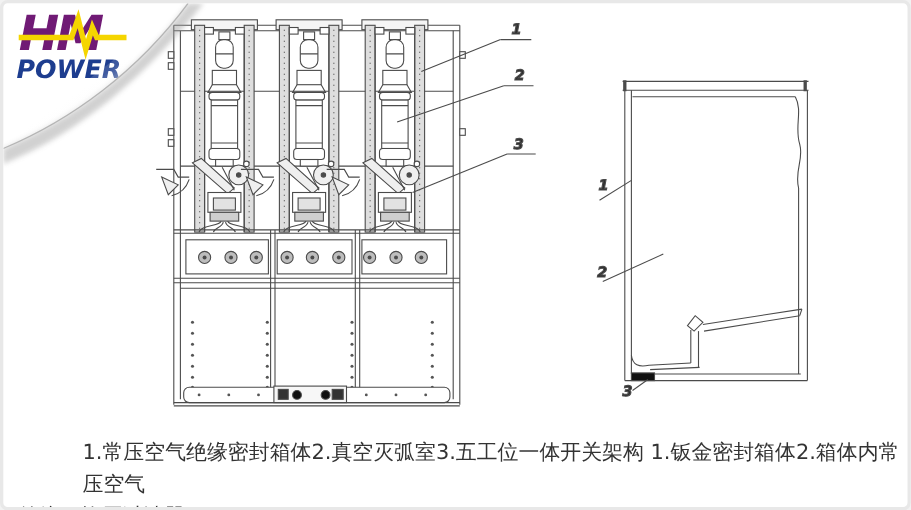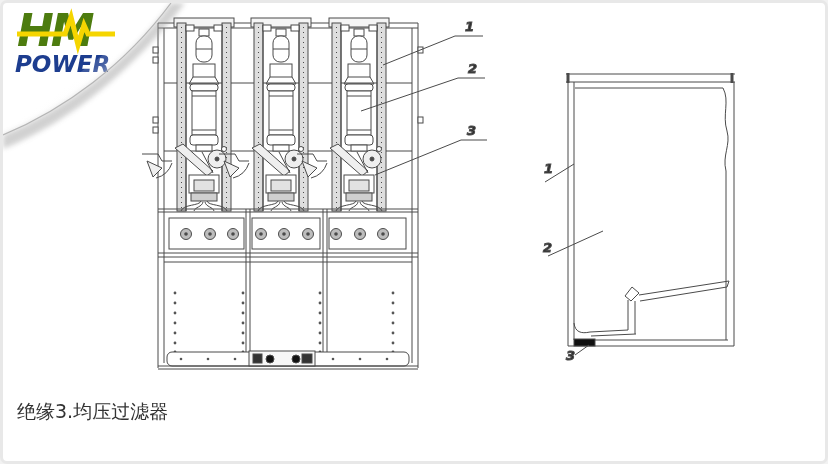--- a/index.html
+++ b/index.html
@@ -6,21 +6,21 @@
   .stage{
     position:relative;width:828px;height:464px;background:#ffffff;
     border:3px solid #e8e8e8;border-radius:7px;box-sizing:border-box;
     overflow:hidden;font-family:"DejaVu Sans","Liberation Sans",sans-serif;
   }
   
   .logo{position:absolute;left:10px;top:4px;width:140px;height:80px;z-index:2;}
   .logo-hm{
     position:absolute;left:4px;top:0px;
     font-size:44px;line-height:48px;font-weight:bold;font-style:italic;
-    color:#4d7c0f;letter-spacing:-3px;
+    color:#701a75;letter-spacing:-3px;
   }
   .logo-pulse{position:absolute;left:0;top:0;pointer-events:none;}
   .logo-power{
     position:absolute;left:2px;top:44px;
     font-size:23px;font-weight:bold;font-style:italic;color:#1d3d8f;letter-spacing:0px;
   }
   
   .curl{position:absolute;left:0;top:0;z-index:3;pointer-events:none;}
   
   .art{position:absolute;left:0;top:0;z-index:1;}
@@ -266,16 +266,17 @@
         <text class="callout-num" x="541" y="170">1</text>
         <line x1="545" y1="253" x2="600" y2="228"></line>
         <text class="callout-num" x="540" y="249">2</text>
         <line x1="572" y1="352" x2="586" y2="342"></line>
         <text class="callout-num" x="563" y="357">3</text>
       </g>
     </g>
   </svg>
 
   <div class="caption">
+    <div class="l1">1.常压空气绝缘密封箱体2.真空灭弧室3.五工位一体开关架构 1.钣金密封箱体2.箱体内常压空气</div>
     <div class="l2">绝缘3.均压过滤器</div>
   </div>
 
 </div>
 
 </body></html>

